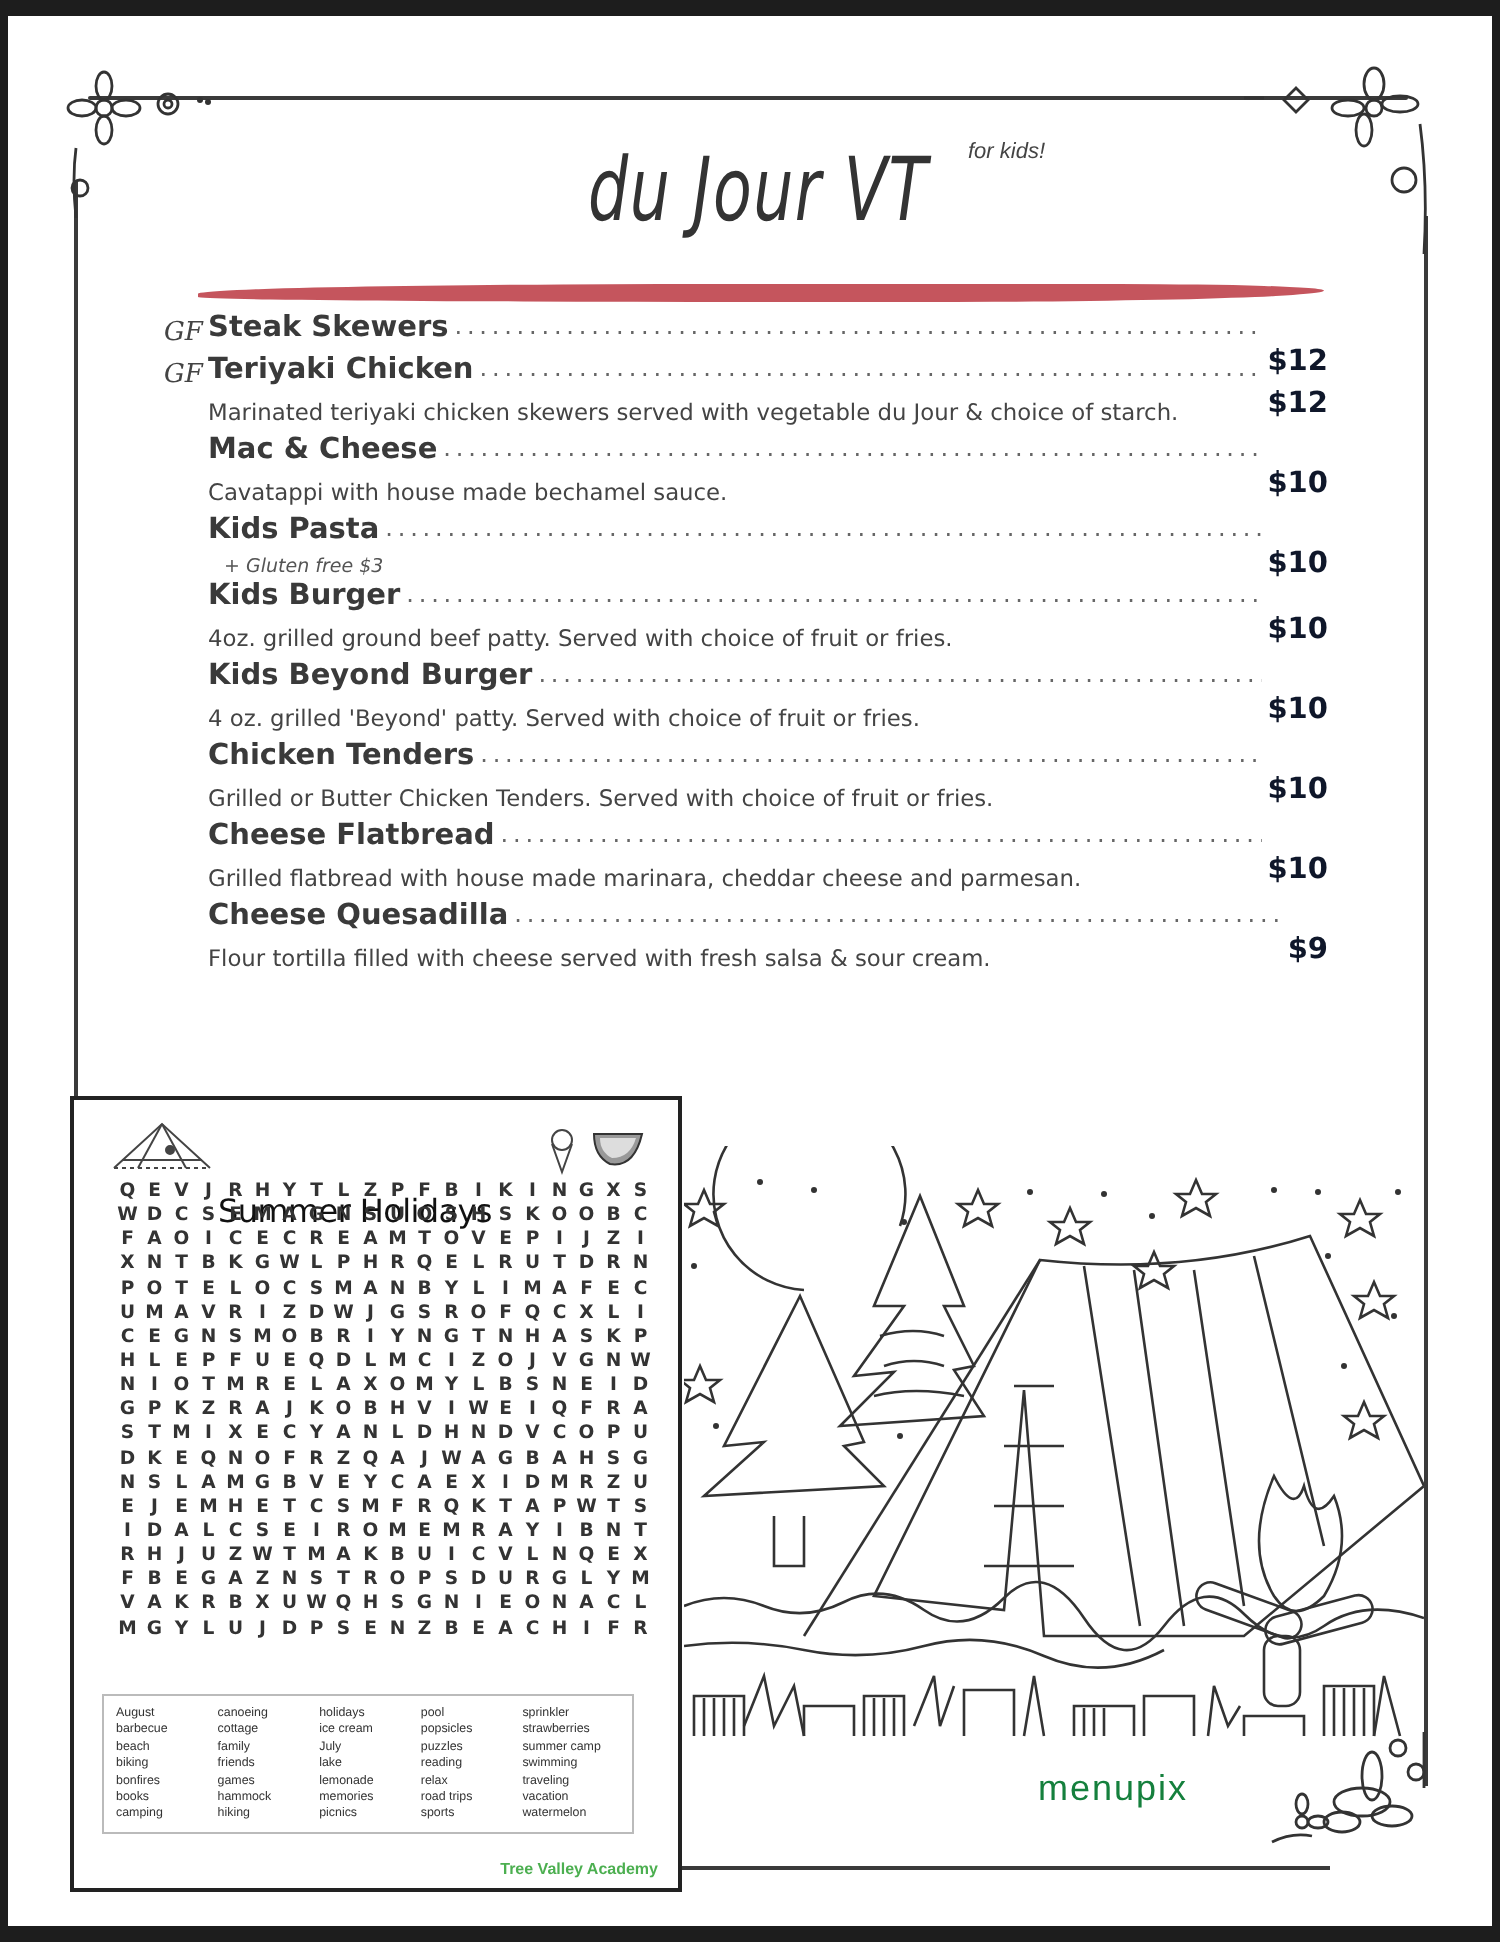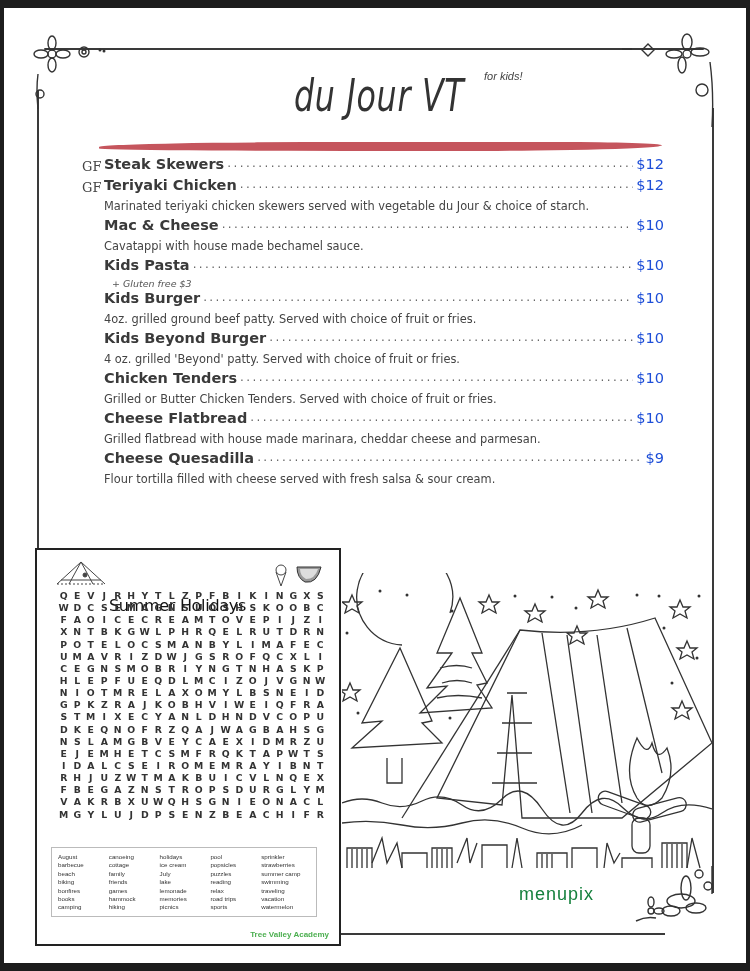--- a/index.html
+++ b/index.html
@@ -50,32 +50,32 @@
   .row {
     display: flex; align-items: flex-start; height: 21px;
     font-family: "DejaVu Sans", sans-serif; font-size: 14.5px; font-weight: bold;
     color: #3a3a3a;
   }
   .name { white-space: nowrap; }
   .dots {
     flex: 1; overflow: hidden; white-space: nowrap; margin: 0 3px;
     font-weight: normal; color: #666; letter-spacing: 2.4px; font-size: 12px;
   }
-  .price { white-space: nowrap; font-weight: normal; font-size: 14.5px; color: #1d4ed8; }
+  .price { white-space: nowrap; font-weight: bold; font-size: 14.5px; color: #0f172a; margin-top: 17px; }
   .desc {
     font-family: "DejaVu Sans", sans-serif; font-size: 11.4px; color: #444;
     height: 19px; line-height: 17px; white-space: nowrap;
   }
   .note {
     font-family: "DejaVu Sans", sans-serif; font-style: italic; font-size: 9.5px;
     color: #555; margin-left: 8px; height: 12px; line-height: 11px;
   }
   .gf {
     position: absolute; left: -22px; top: 3px; font-family: "DejaVu Serif", serif;
-    font-size: 13px; color: #444;
+    font-style: italic; font-size: 13px; color: #444;
   }
 
   .puzzle {
     position: absolute; left: 31px; top: 540px; width: 306px; height: 398px;
     border: 2px solid #222; background: #fff;
   }
   .pz-head { position: absolute; left: 0; top: 10px; width: 100%; height: 28px; }
   .pz-title {
     position: absolute; left: 72px; top: 4px; font-family: "DejaVu Sans", sans-serif;
     font-weight: normal; font-size: 16px; color: #111; letter-spacing: -0.3px; margin-top: 32px;

